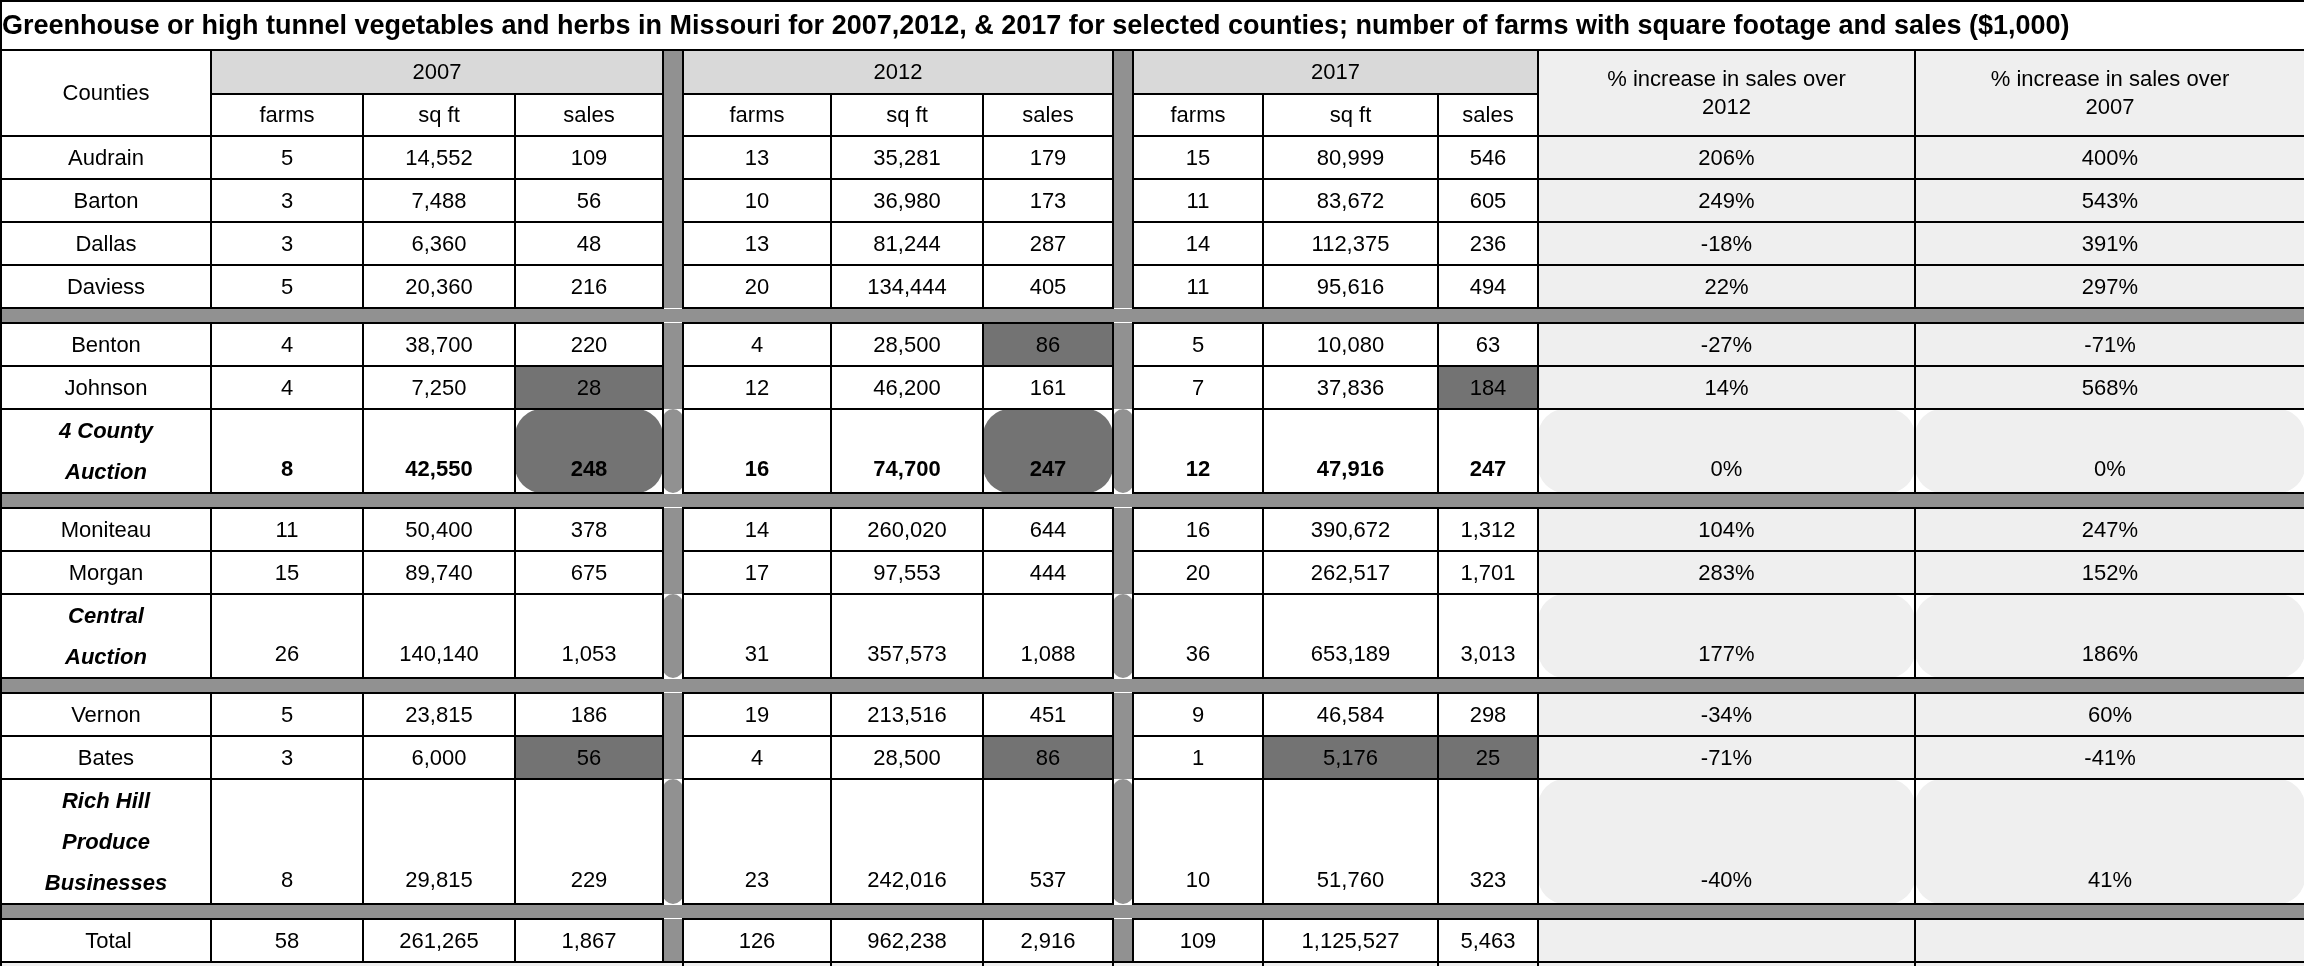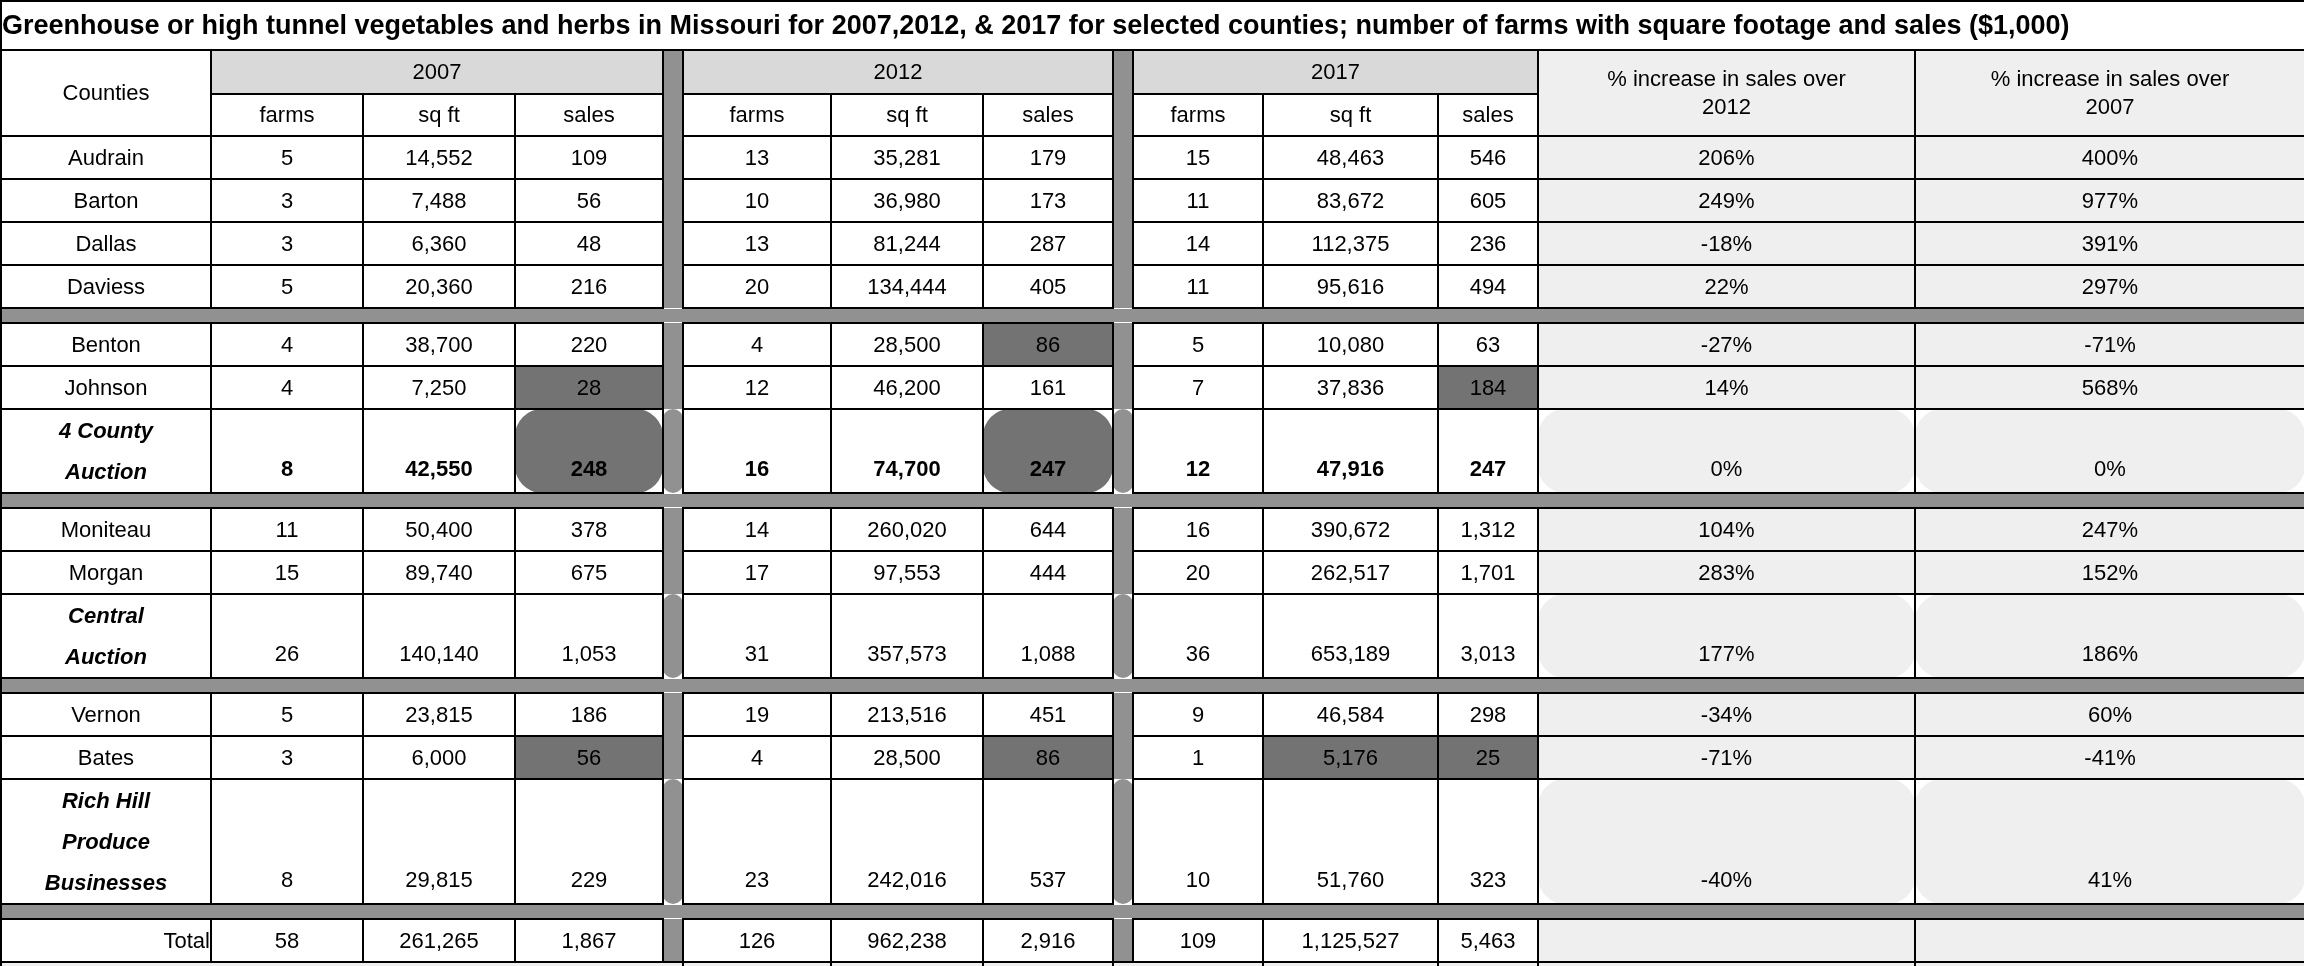--- a/index.html
+++ b/index.html
@@ -17,21 +17,21 @@
              border-left:2px solid #000;border-right:2px solid #000;}
   td.pct{background:#efefef;margin-left:27px;}
   td.hl{background:#737373;}
   td.bold{font-weight:bold;}
   .auction-name{font-weight:bold;font-style:italic;}
   tr.tall2{height:82px;}
   tr.tall3{height:123px;}
   tr.tall2 td, tr.tall3 td{vertical-align:bottom;border-radius:27px;}
   tr.tall2 td div.l, tr.tall3 td div.l{line-height:41px;}
   tr.tall2 td.val, tr.tall3 td.val{padding-bottom:10px;}
-  td.total-label{text-align:right;padding-left:5px;}
+  td.total-label{text-align:center;padding-left:5px;}
   tr.footer-row td{background:#efefef;height:41px;}
   td.footer-label{text-align:right;padding-right:6px;background:#efefef;}
   .pcthead{line-height:28px;}
 </style>
 </head>
 <body>
 
 <div class="wrap">
 <table>
   <colgroup>
@@ -88,40 +88,40 @@
     <td>Audrain</td>
     <td>5</td>
     <td>14,552</td>
     <td>109</td>
     <td class="sep"></td>
     <td>13</td>
     <td>35,281</td>
     <td>179</td>
     <td class="sep"></td>
     <td>15</td>
-    <td>48,463</td>
+    <td>80,999</td>
     <td>546</td>
     <td class="pct">206%</td>
     <td class="pct">400%</td>
   </tr>
   <tr>
     <td>Barton</td>
     <td>3</td>
     <td>7,488</td>
     <td>56</td>
     <td class="sep"></td>
     <td>10</td>
     <td>36,980</td>
     <td>173</td>
     <td class="sep"></td>
     <td>11</td>
     <td>83,672</td>
     <td>605</td>
     <td class="pct">249%</td>
-    <td class="pct">977%</td>
+    <td class="pct">543%</td>
   </tr>
   <tr>
     <td>Dallas</td>
     <td>3</td>
     <td>6,360</td>
     <td>48</td>
     <td class="sep"></td>
     <td>13</td>
     <td>81,244</td>
     <td>287</td>

